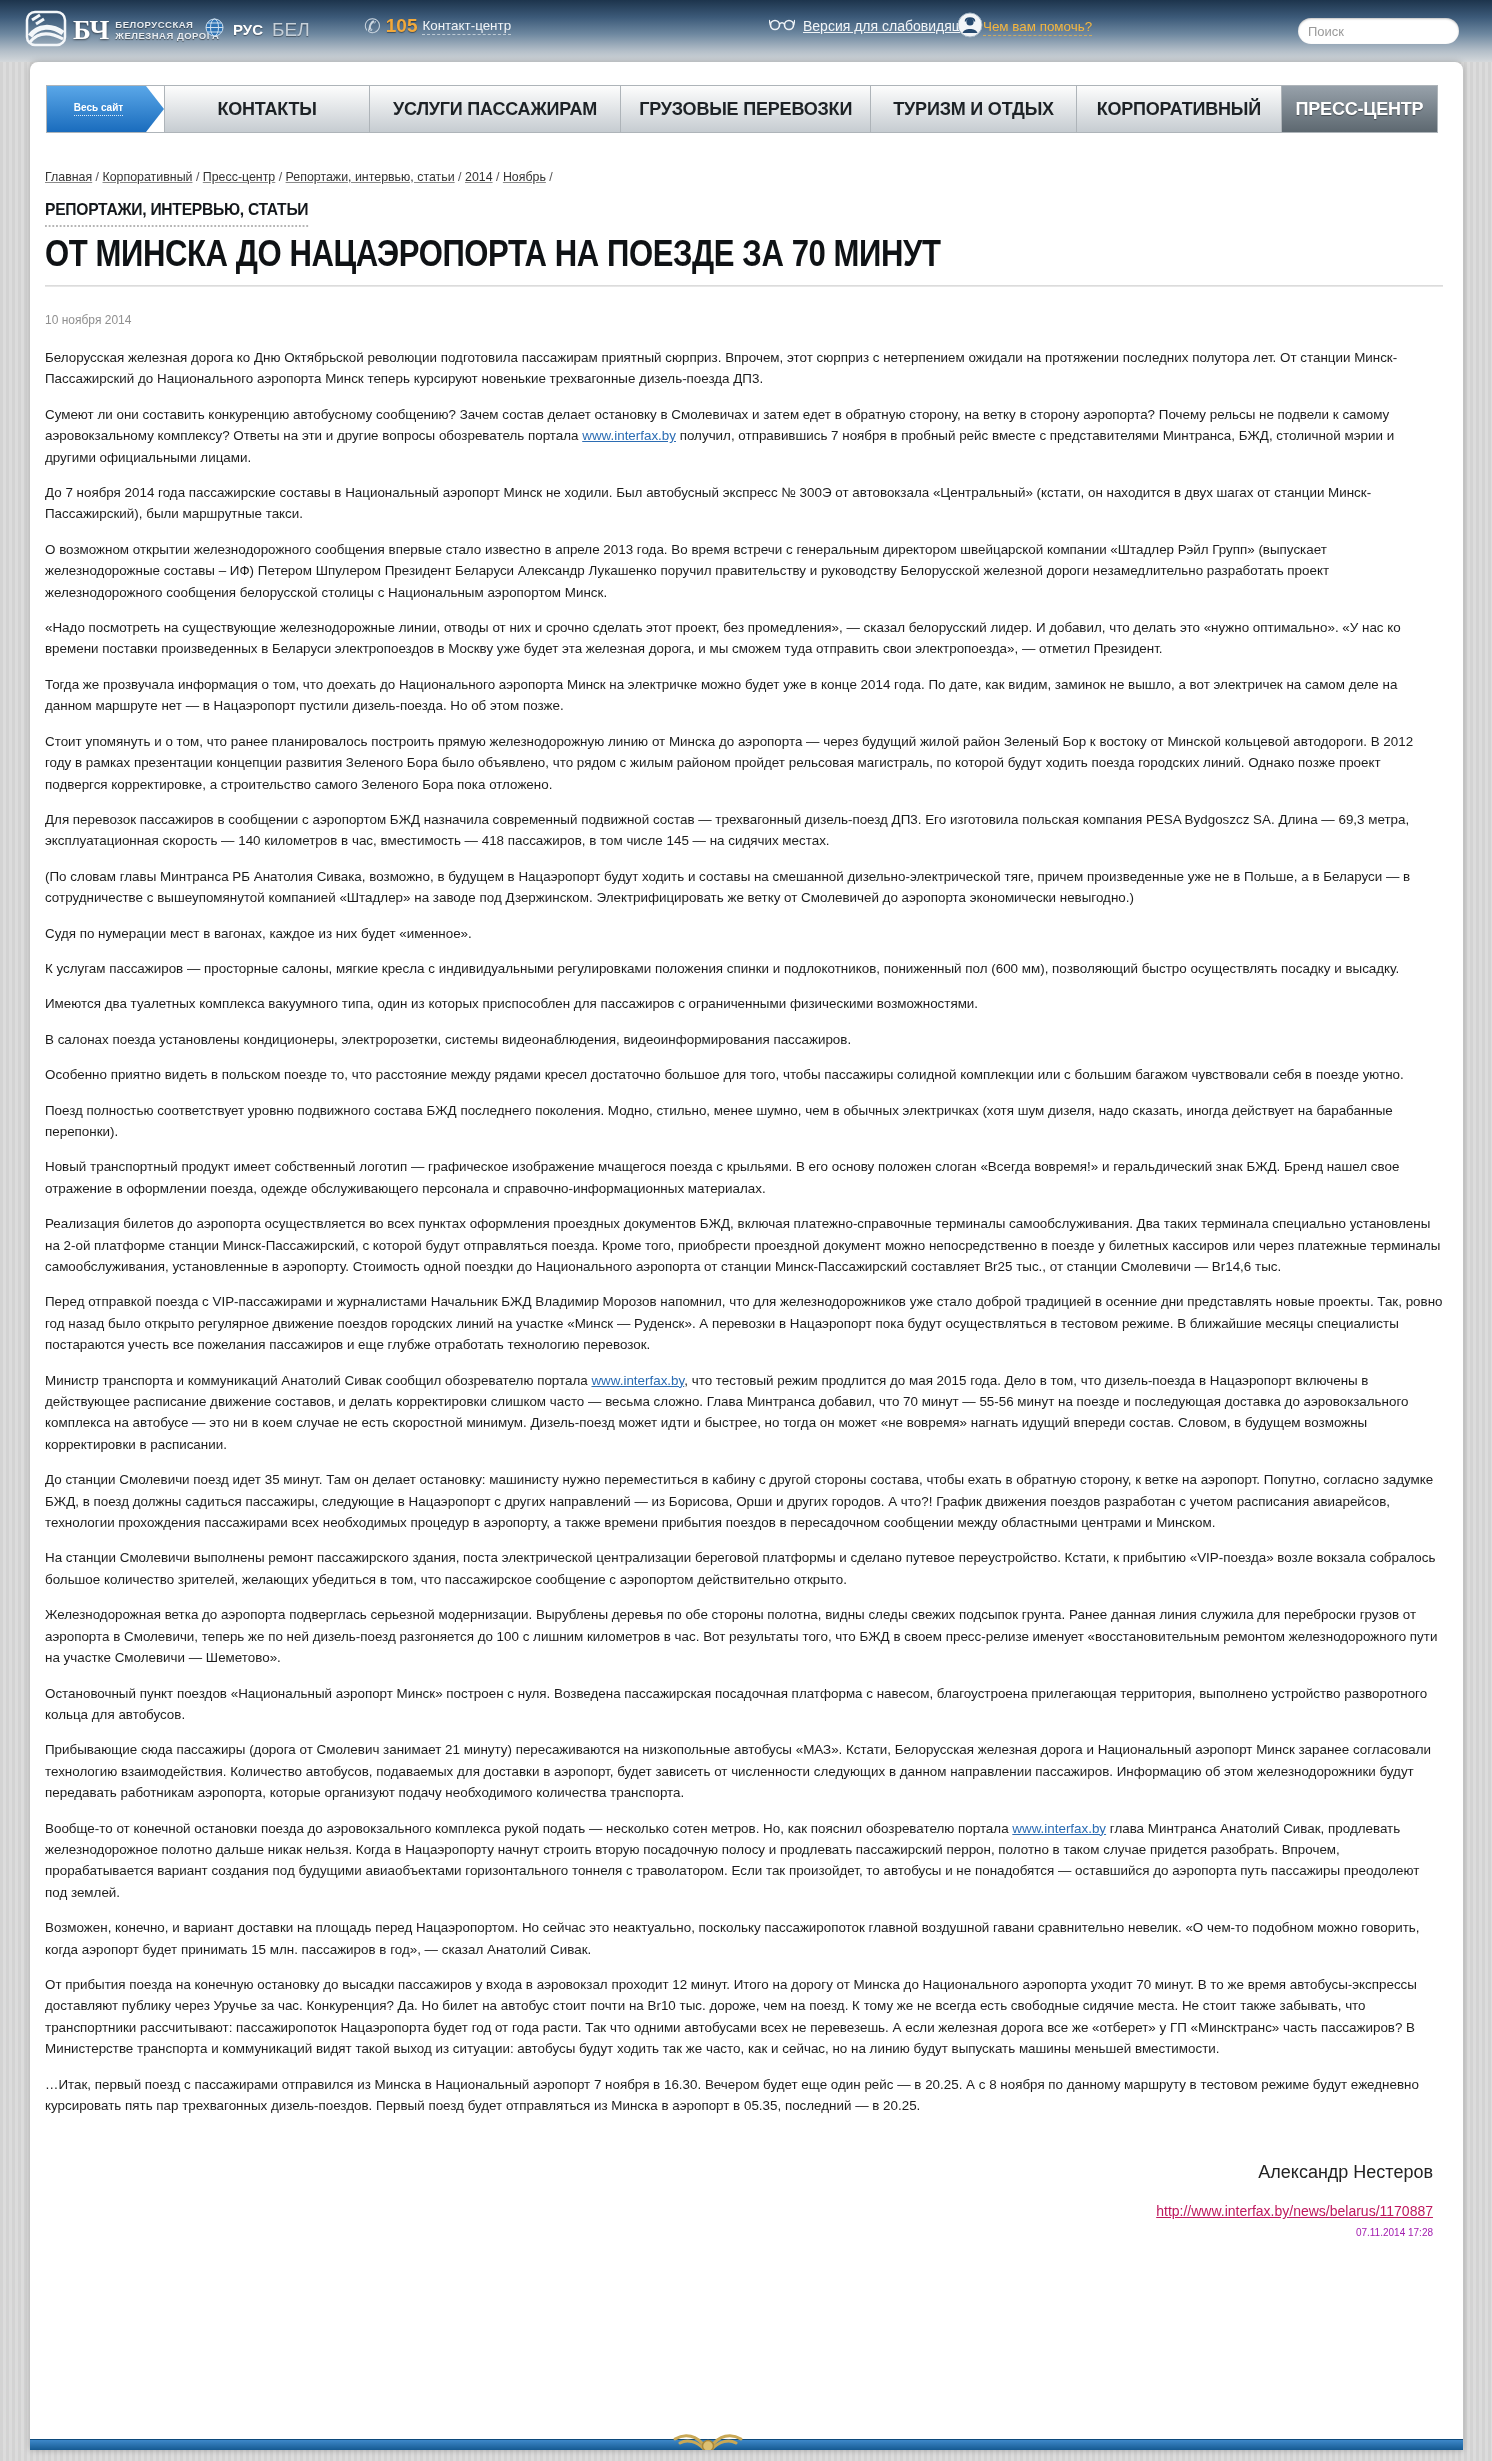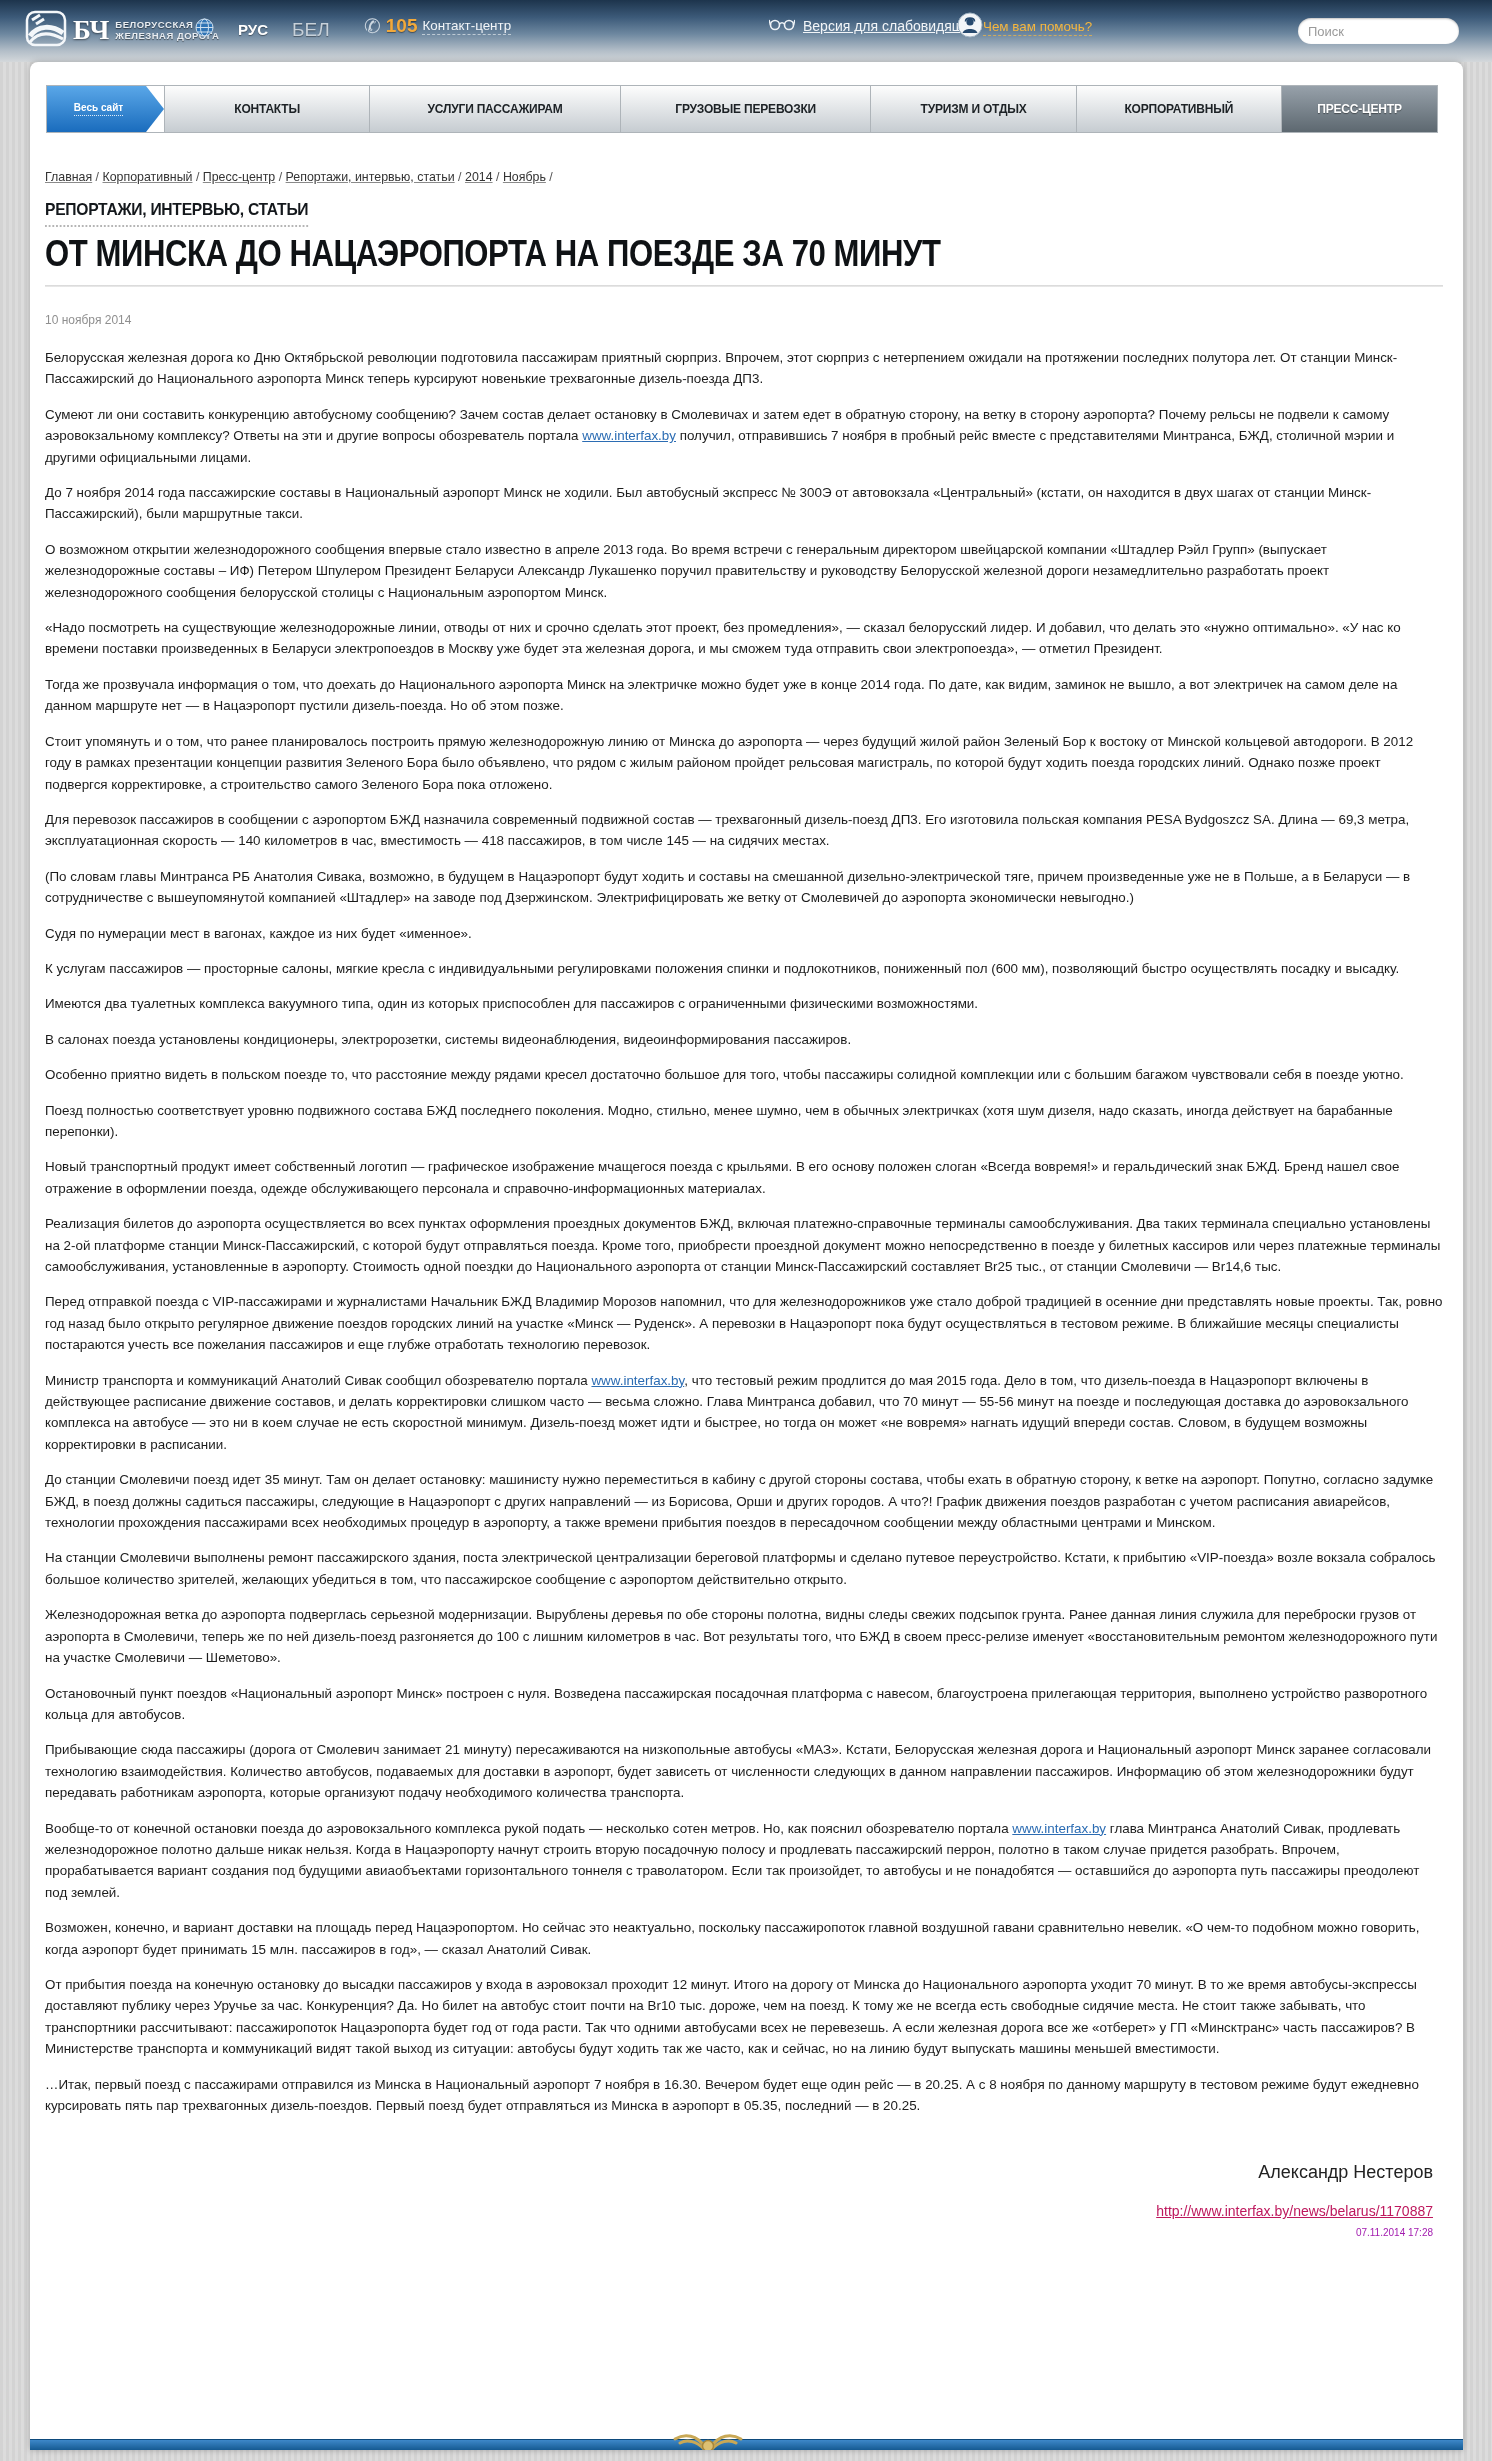--- a/index.html
+++ b/index.html
@@ -8,21 +8,21 @@
   .page { position:relative; width:1493px; height:2462px; overflow:hidden;
           background:repeating-linear-gradient(90deg,#d3d3d3 0 3px,#dcdcdc 3px 6px); }
 
   
   .topbar { position:absolute; top:0; left:0; width:1493px; height:62px;
             background:linear-gradient(#1d344c 0%, #3c5a79 28%, #6e88a0 55%, #b3bec8 82%, #d4d8db 100%); }
   .topbar a { cursor:pointer; }
   .logo { position:absolute; left:25px; top:8px; display:flex; align-items:center; gap:6px; }
   .logo-abbr { color:#fff; font-family:"Liberation Serif","DejaVu Serif",serif; font-weight:bold; font-size:27px; text-shadow:0 1px 2px rgba(0,0,0,.5); }
   .logo-caption { color:#e8edf2; font-size:9.5px; font-weight:bold; letter-spacing:0.5px; line-height:11.4px; text-shadow:0 1px 1px rgba(0,0,0,.5); }
-  .lang { position:absolute; left:195px; top:18px; display:flex; align-items:center; gap:24px; }
+  .lang { position:absolute; left:205px; top:18px; display:flex; align-items:center; gap:9px; }
   .lang-rus { color:#ffffff; font-weight:bold; font-size:15px; text-shadow:0 1px 1px rgba(0,0,0,.4); }
   .lang-bel { color:#c7d1da; font-size:19px; text-shadow:0 1px 1px rgba(0,0,0,.4); }
   .contact { position:absolute; left:364px; top:15px; display:flex; align-items:center; gap:5px; }
   .phone-glyph { color:#cdd7e0; font-size:20px; line-height:20px; }
   .phone-number { color:#f2a93b; font-weight:bold; font-size:19px; text-shadow:0 1px 1px rgba(0,0,0,.4); }
   .phone-label { color:#f2f5f8; font-size:13.4px; border-bottom:1px dashed rgba(255,255,255,.55); padding-bottom:1px; }
   .vision { position:absolute; left:769px; top:17px; display:flex; align-items:center; gap:8px; }
   .vision-label { color:#f2f5f8; font-size:14px; text-decoration:underline; }
   .help { position:absolute; left:957px; top:12px; display:flex; align-items:center; gap:0; }
   .help-label { color:#f5b63f; font-size:13.4px; border-bottom:1px dashed rgba(245,182,63,.7); padding-bottom:1px; }
@@ -34,21 +34,21 @@
   
   .card { position:absolute; top:62px; left:30px; width:1433px; bottom:12px; background:#fff;
           border-radius:8px 8px 0 0; box-shadow:0 0 6px rgba(0,0,0,.25); overflow:hidden; }
 
   
   .tabs { display:flex; margin:23px 25px 0 16px; height:48px; border:1px solid #aeb4b9; }
   .tab-allsite { position:relative; width:117px; flex:0 0 auto; background:linear-gradient(#5aa7e8,#1a6cbd);
                  color:#fff; font-weight:bold; font-size:10px; display:flex; align-items:center; justify-content:center;
                  clip-path:polygon(0 0, calc(100% - 18px) 0, 100% 50%, calc(100% - 18px) 100%, 0 100%); cursor:pointer; }
   .tab-allsite span { border-bottom:1px dotted rgba(255,255,255,.85); padding:0 0 2px; margin-right:14px; }
-  .tab { flex:1; background:linear-gradient(#fdfdfd,#c6ccd1); color:#1d2226; font-weight:bold; font-size:12px;
+  .tab { flex:1; background:linear-gradient(#fdfdfd,#c6ccd1); color:#1d2226; font-weight:bold; font-size:18px;
          display:flex; align-items:center; justify-content:center; border-left:1px solid #aeb4b9; cursor:pointer;
          letter-spacing:-0.2px; white-space:nowrap; }
   .tab.active { background:linear-gradient(#97a1aa,#5d6870); color:#fff; text-shadow:0 1px 1px rgba(0,0,0,.4); }
   .tab.w-lg { flex:1.32; } .tab.w-md { flex:1.08; } .tab.w-sm { flex:0.82; }
 
   
   .content { padding:0 20px 0 15px; }
   .breadcrumb { margin:37px 0 0; font-size:12.4px; color:#333; }
   .breadcrumb a { color:#333; text-decoration:underline; text-decoration-color:#8a8a8a; cursor:pointer; }
   .breadcrumb .sep { color:#555; }

